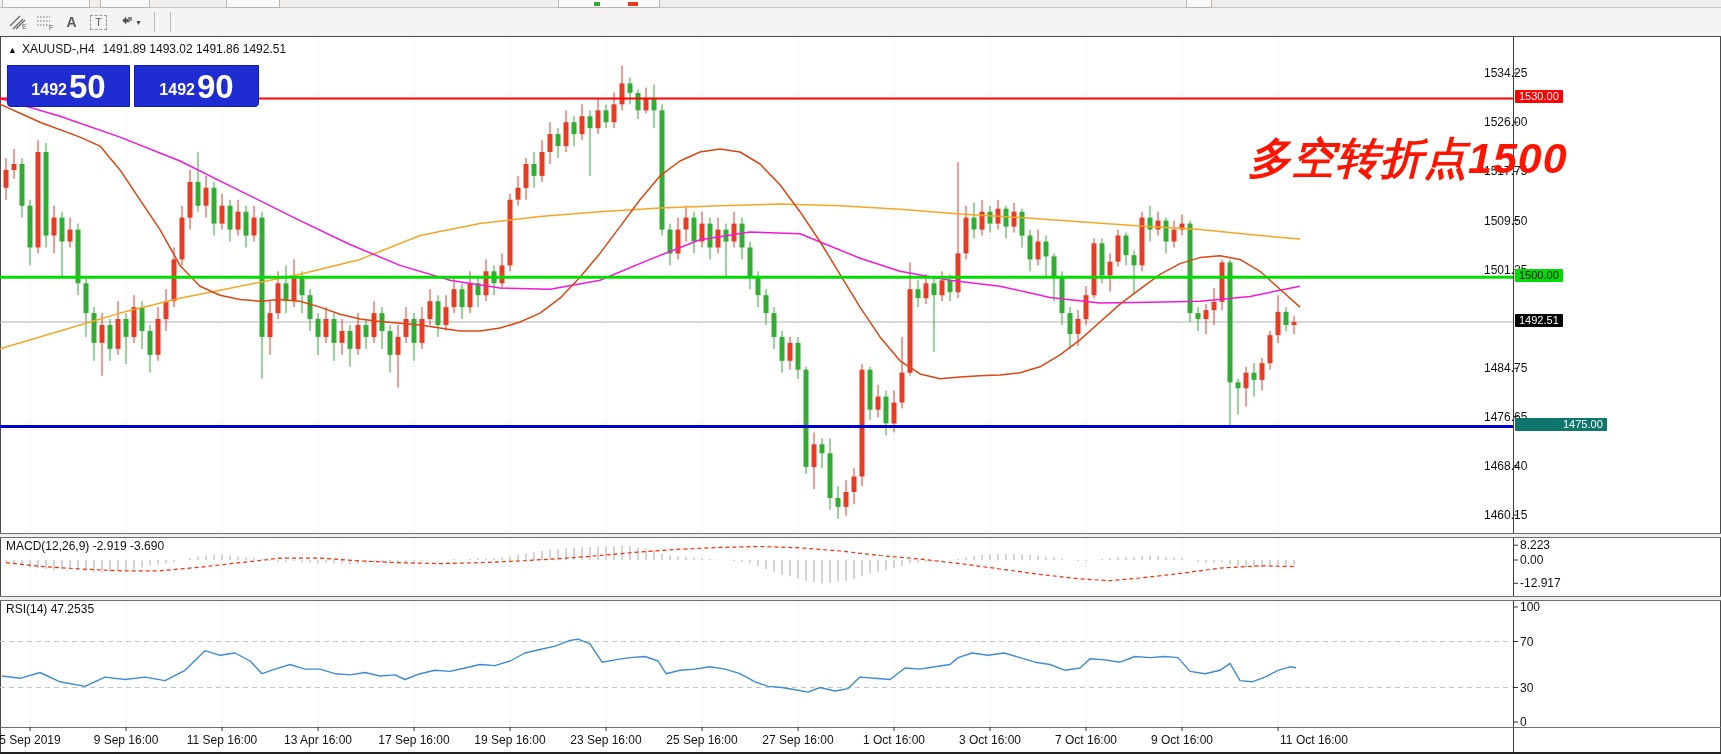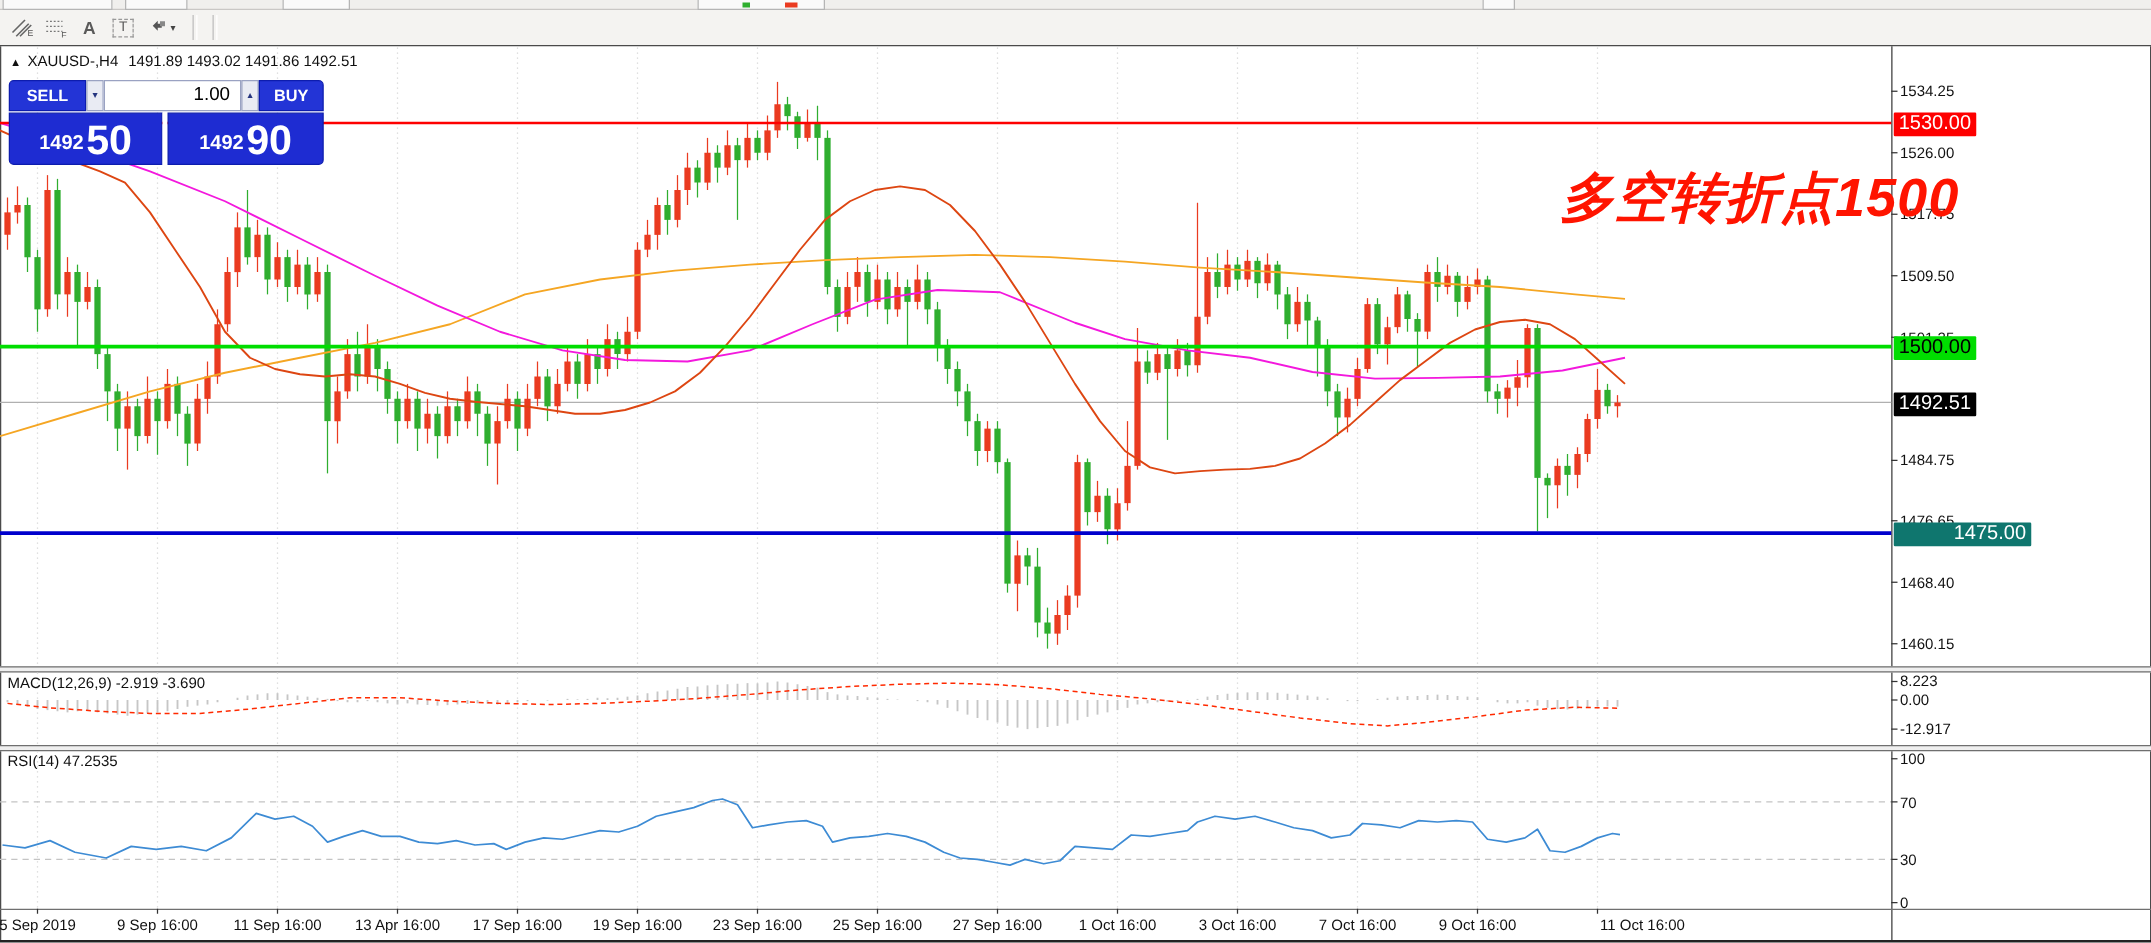--- a/index.html
+++ b/index.html
@@ -34,22 +34,22 @@
   .tp-spin{width:14px;background:#e9ebf3;border:1px solid #9aa2c2;box-sizing:border-box;display:flex;align-items:center;justify-content:center;font-size:7px;color:#25347f;}
   .tp-vol{flex:1;background:#fff;border:1px solid #9aa2c2;box-sizing:border-box;font-size:15px;color:#000;text-align:right;padding:2px 8px 0 0;}
   .tp-row2{display:flex;height:42px;margin-top:1px;}
   .tp-price{background:#1e2cd2;color:#fff;display:flex;align-items:flex-end;justify-content:center;padding-bottom:3px;border:1px solid #0d1cae;box-sizing:border-box;}
   .tp-price .main{font-size:16px;font-weight:bold;margin-right:2px;line-height:26px;}
   .tp-price .pips{font-size:33px;font-weight:bold;line-height:33px;}
   .tp-price-sell{width:123px;border-radius:0 0 0 4px;}
   .tp-gap{width:4px;background:#fff;}
   .tp-price-buy{width:125px;border-radius:0 0 4px 0;}
   
-  .ptick{left:1520px;font-size:12px;color:#111;z-index:3;}
-  .badge{left:1515px;font-size:16px;padding:0px 4px 1px 4px;z-index:4;border-radius:1px;}
+  .ptick{left:1484px;font-size:12px;color:#111;z-index:3;}
+  .badge{left:1515px;font-size:11px;padding:0px 4px 1px 4px;z-index:4;border-radius:1px;}
   .subtick{left:1520px;font-size:12px;color:#111;z-index:3;}
   .time-label{top:733px;font-size:12px;color:#111;transform:translateX(-50%);white-space:nowrap;z-index:3;}
   .ind-label{font-size:12px;color:#101010;z-index:3;}
   
   .annotation{left:1248px;top:130px;font-size:43px;font-weight:bold;font-style:italic;z-index:7;white-space:nowrap;letter-spacing:1px;}
   svg.chart{left:0;top:0;z-index:1;}
 </style>
 </head>
 <body>
 
@@ -676,27 +676,20 @@
     <line x1="1513" y1="641.5" x2="1518" y2="641.5" stroke="#333"></line>
     <line x1="1513" y1="687.5" x2="1518" y2="687.5" stroke="#333"></line>
     <line x1="1513" y1="722.0" x2="1518" y2="722.0" stroke="#333"></line>
   </svg>
 
 <div class="abs chart-title">
   <span class="tri">▲</span><span>XAUUSD-,H4</span><span class="ohlc">1491.89 1493.02 1491.86 1492.51</span>
 </div>
 
 <div class="abs trade-panel">
-  <div class="tp-row1">
-    <div class="tp-btn tp-sell">SELL</div>
-    <div class="tp-spin">▼</div>
-    <div class="tp-vol">1.00</div>
-    <div class="tp-spin">▲</div>
-    <div class="tp-btn tp-buy">BUY</div>
-  </div>
   <div class="tp-row2">
     <div class="tp-price tp-price-sell">
       <span class="main">1492</span>
       <span class="pips">50</span>
     </div>
     <div class="tp-gap"></div>
     <div class="tp-price tp-price-buy">
       <span class="main">1492</span>
       <span class="pips">90</span>
     </div>

